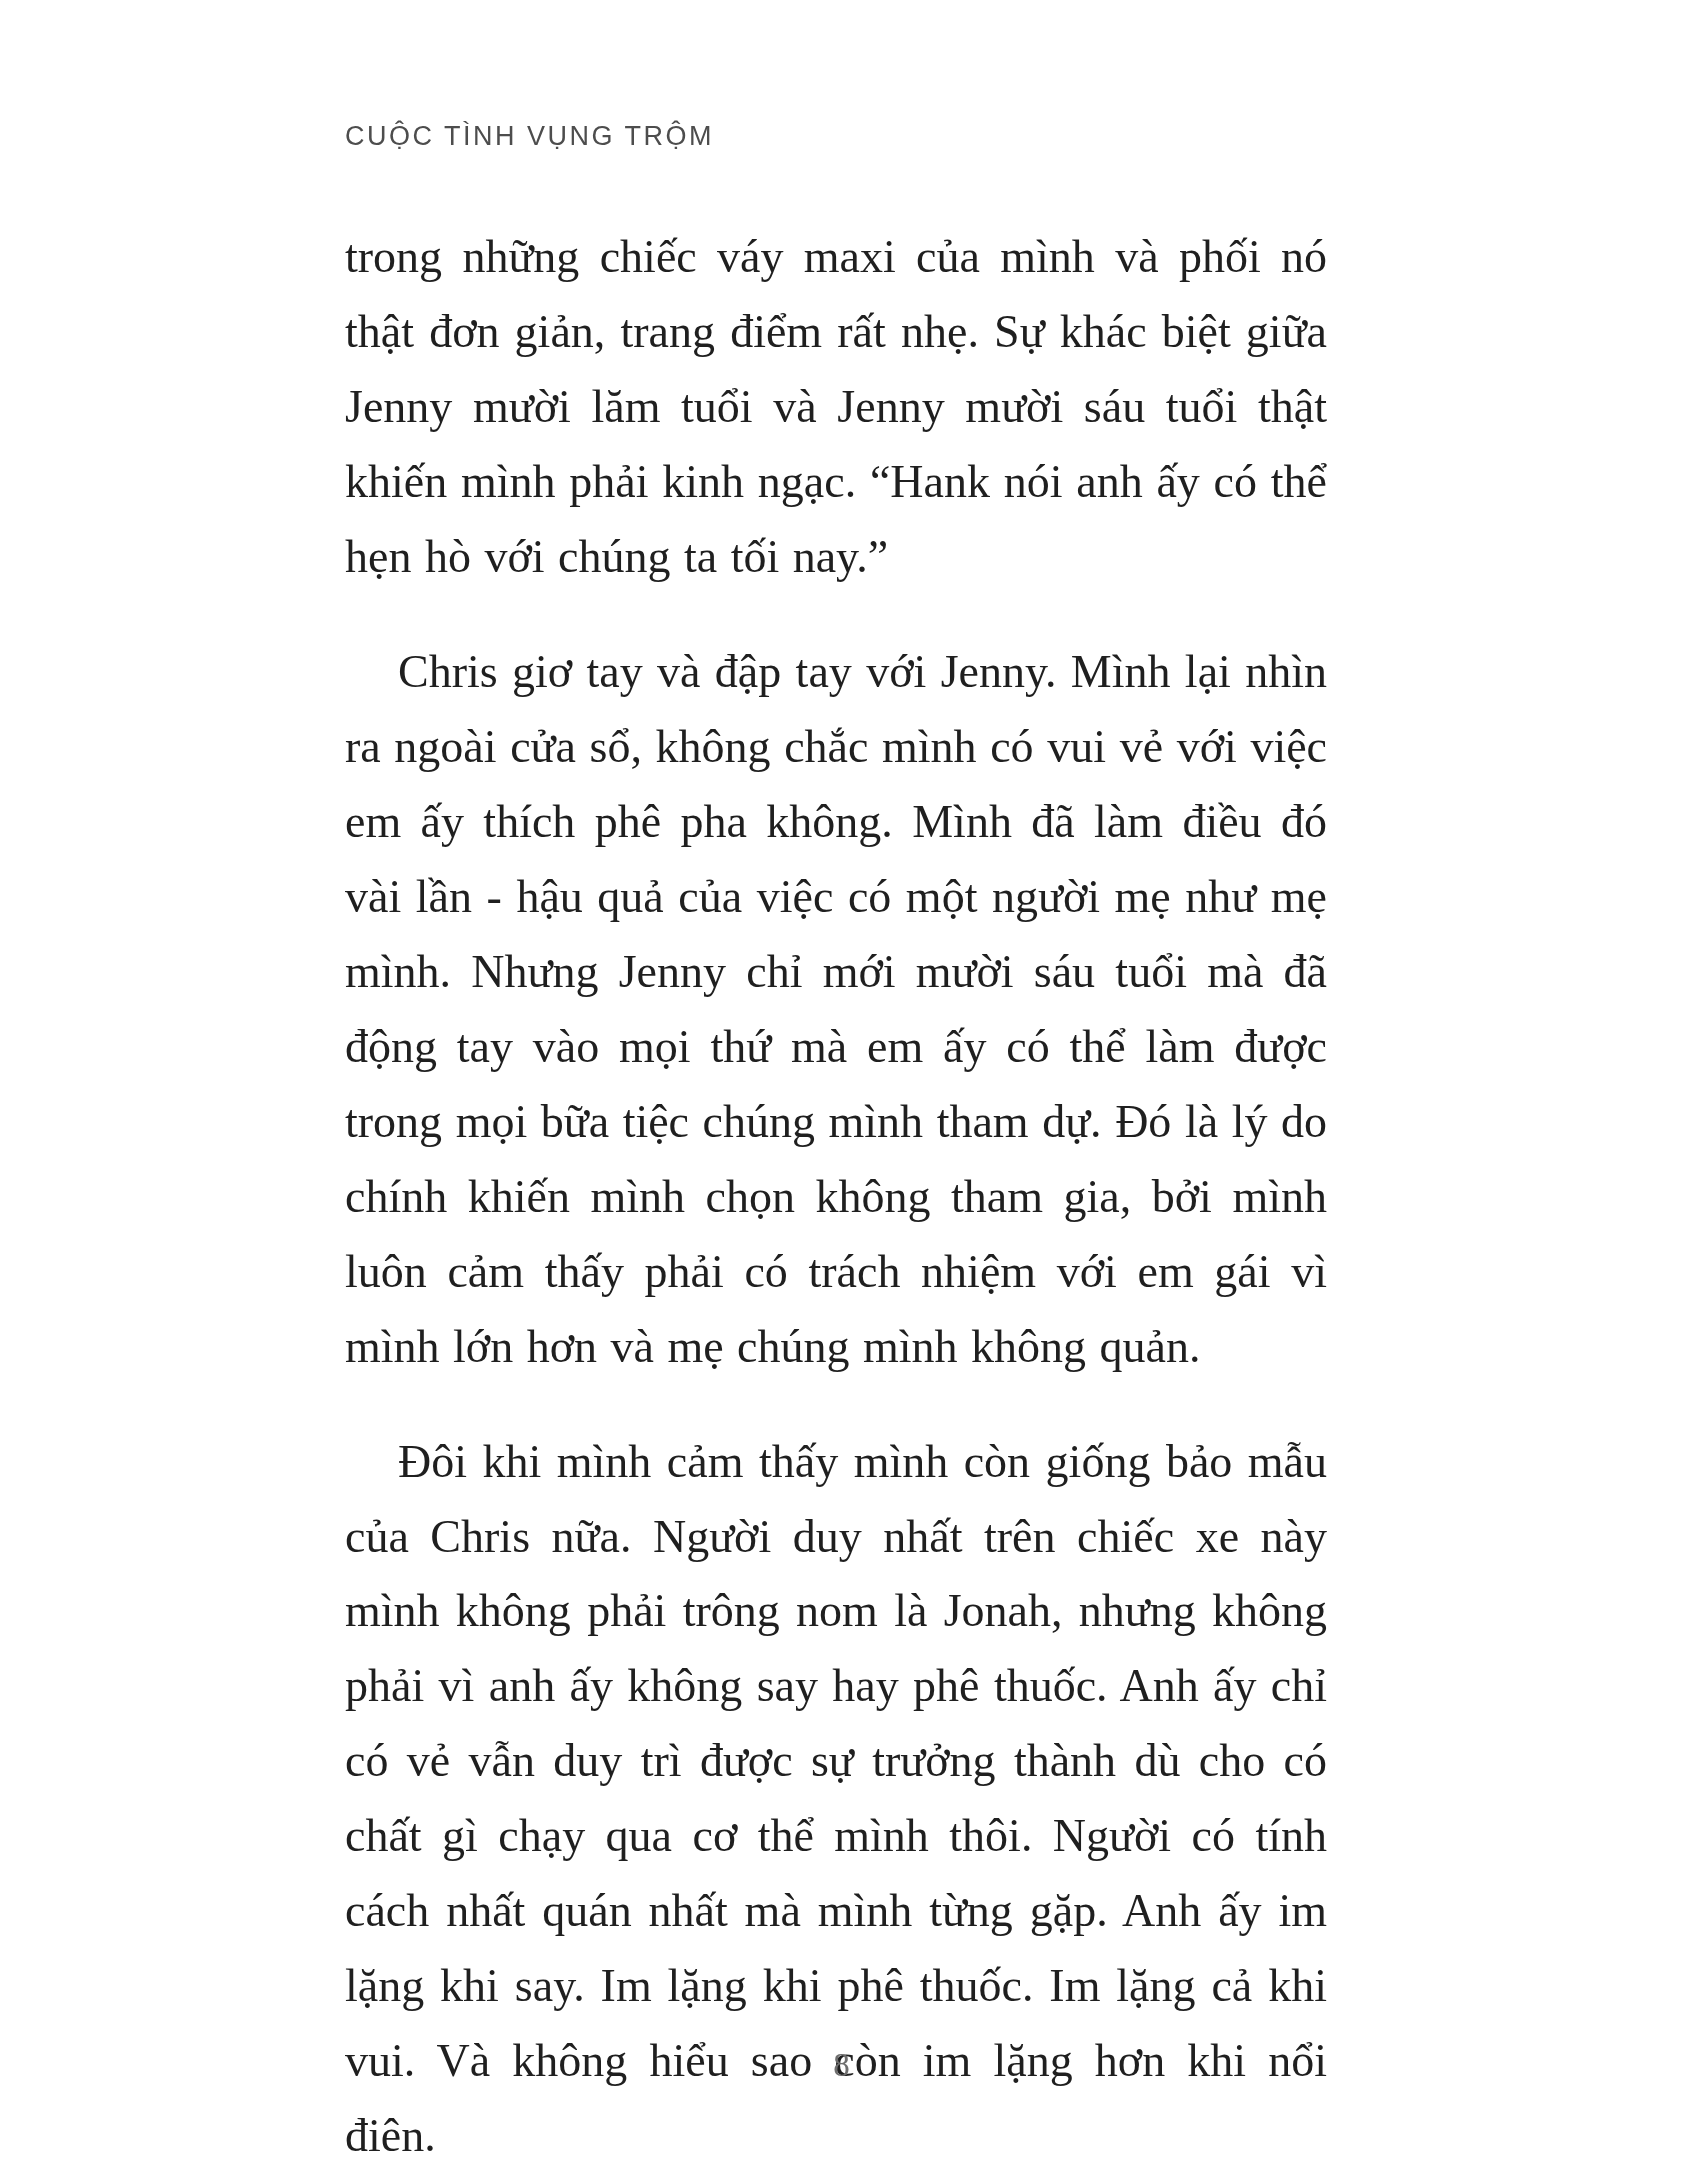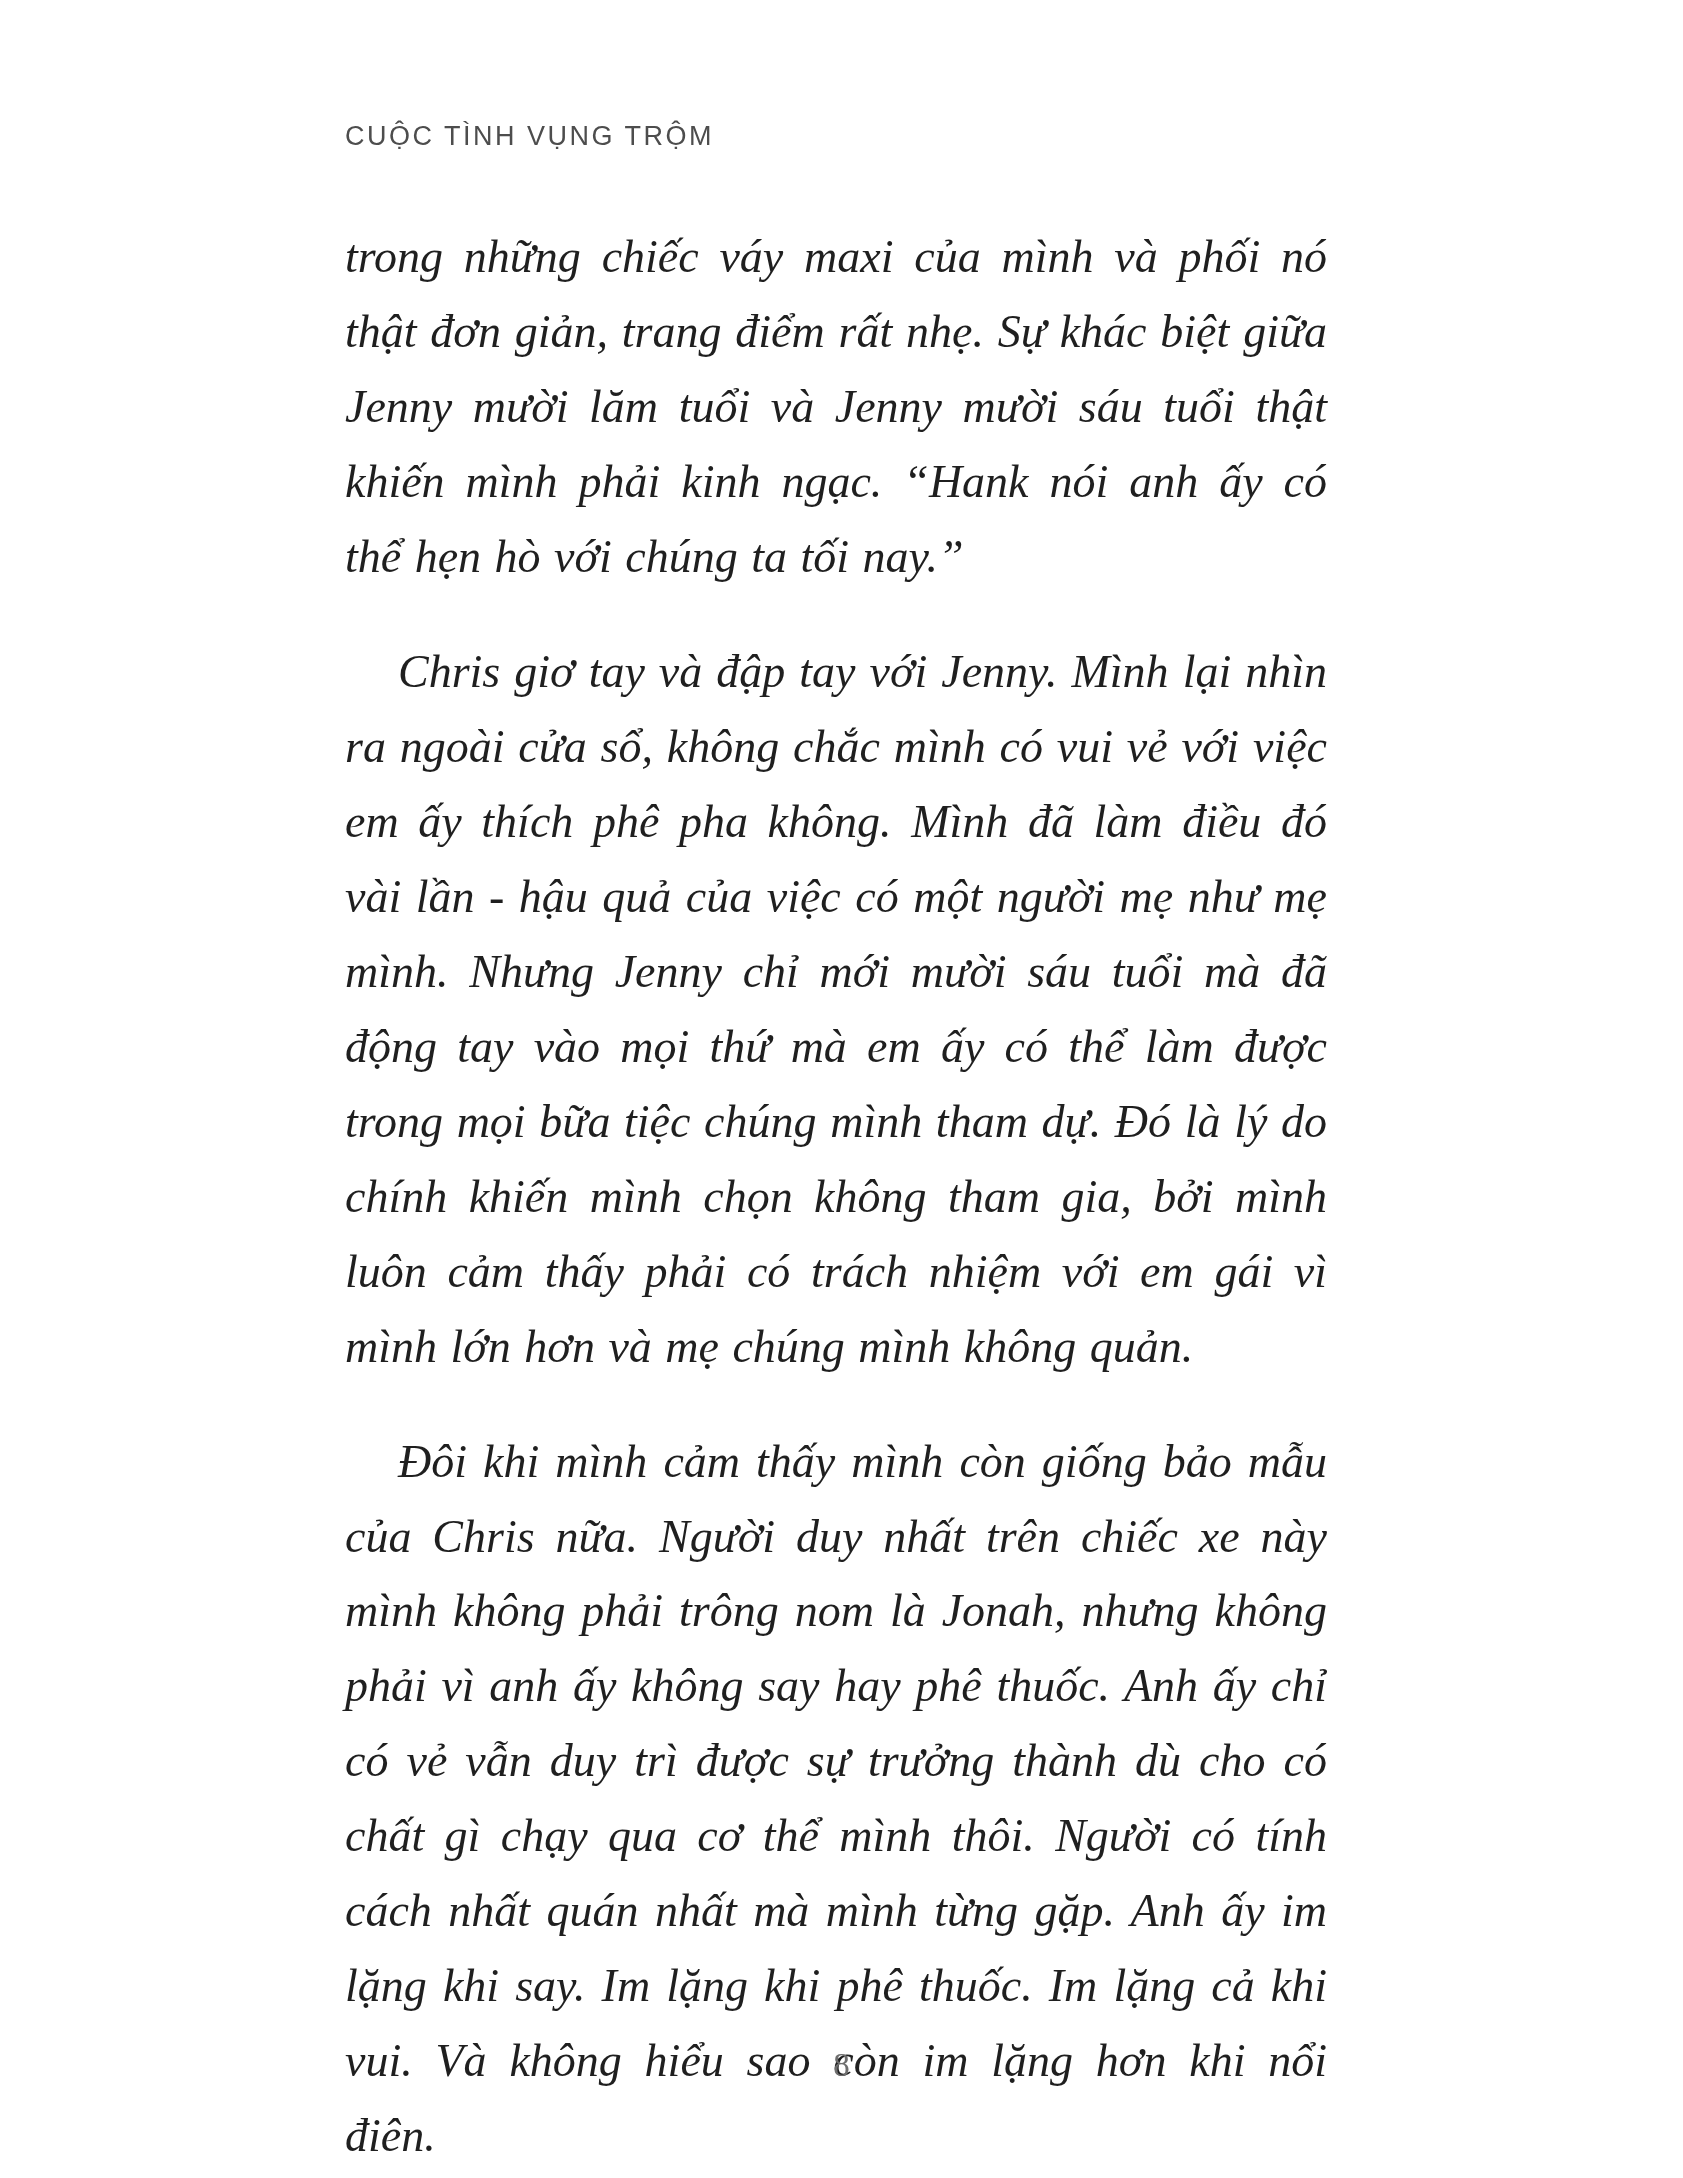--- a/index.html
+++ b/index.html
@@ -36,21 +36,20 @@
     font-family: "Liberation Serif", "DejaVu Serif", serif;
     font-size: 46px;
     line-height: 1.63;
     color: #1f1f1f;
     text-align: justify;
     word-spacing: 2px;
   }
 
   .body-column p {
     margin: 0 12px 40px 0;
-    font-style: italic;
   }
 
   .body-column p.indent {
     text-indent: 53px;
   }
 
   .page-number {
     position: absolute;
     top: 2047px;
     left: 0;

